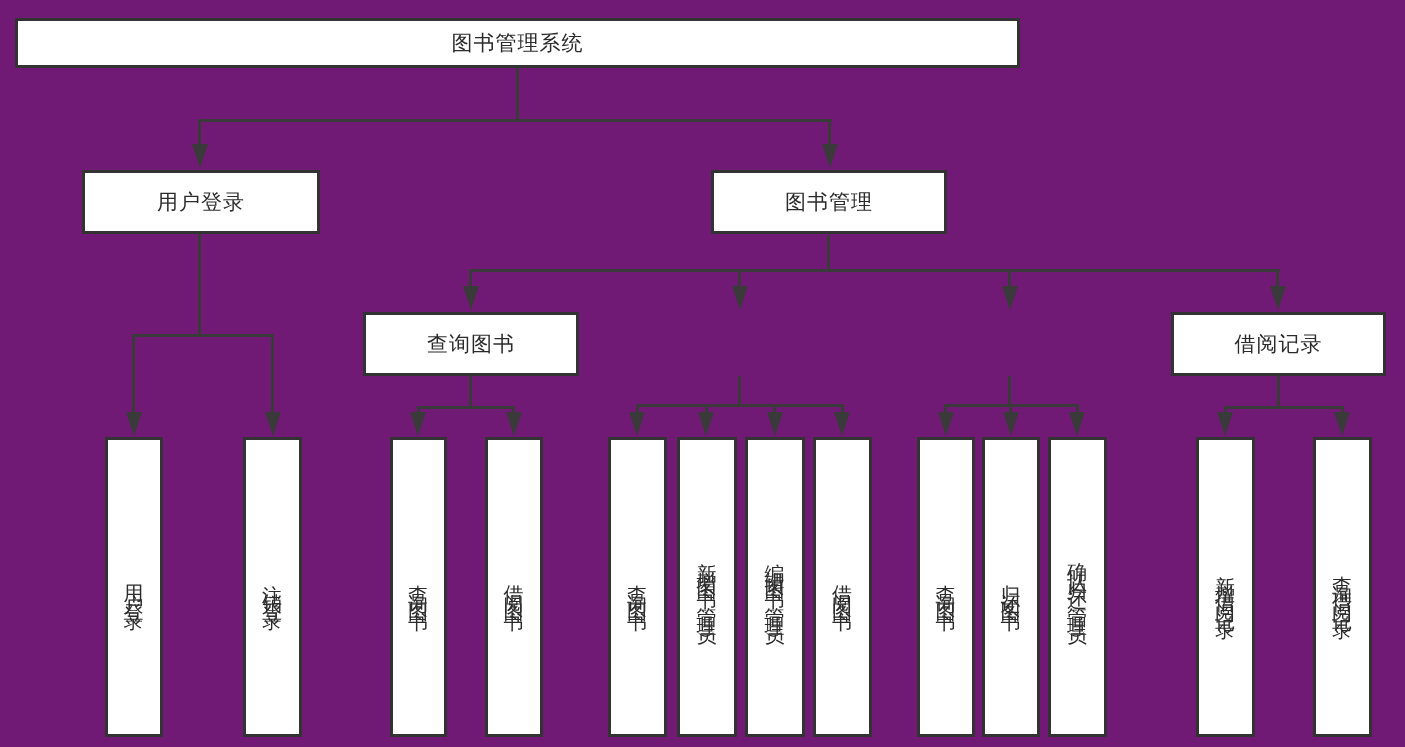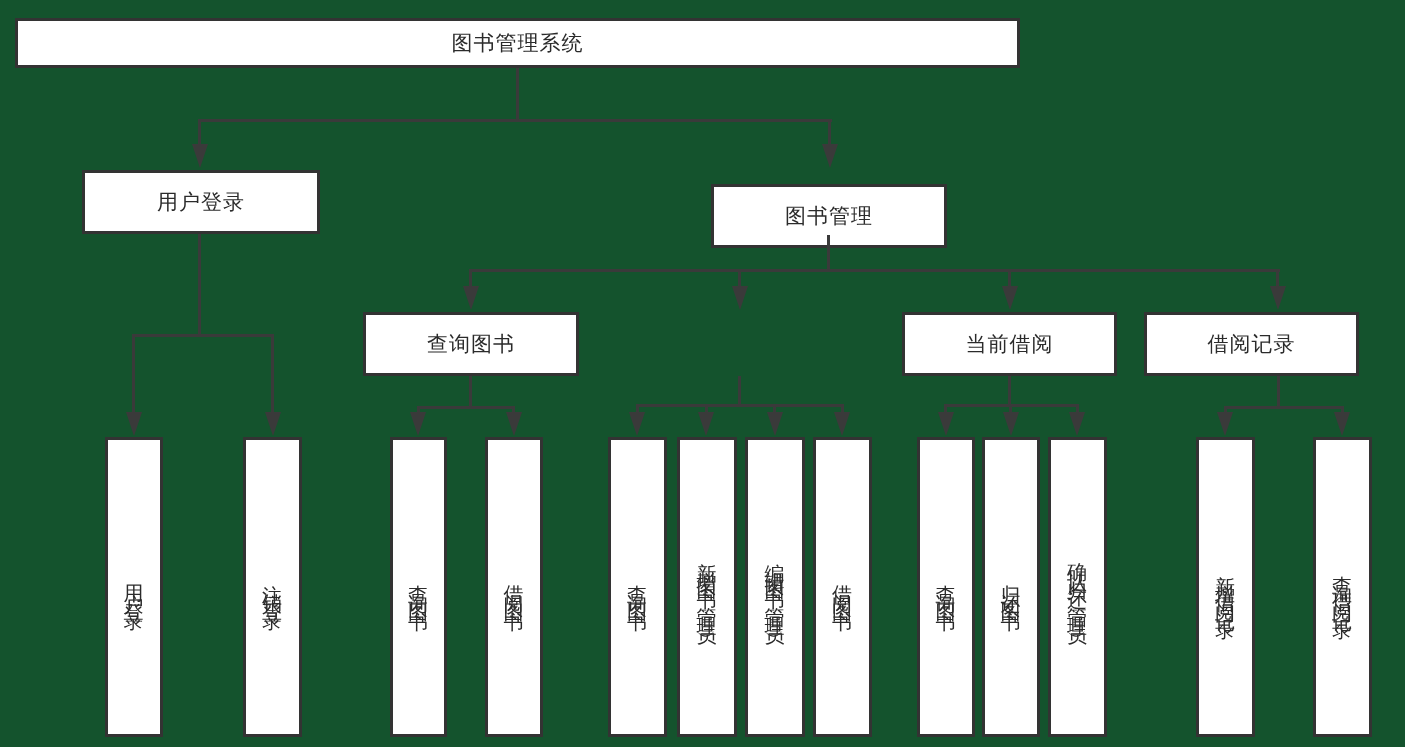--- a/index.html
+++ b/index.html
@@ -1,20 +1,20 @@
 <!DOCTYPE html>
 <html><head>
 <meta charset="utf-8">
 <style>
   html, body { margin: 0; padding: 0; background: #ffffff; }
   .stage {
     position: relative;
     width: 1405px;
     height: 747px;
-    background: #14532d;
+    background: #701a75;
     overflow: hidden;
     font-family: "Liberation Sans", "DejaVu Sans", sans-serif;
   }
   .box {
     position: absolute;
     box-sizing: border-box;
     border: 3px solid #333333;
     background: #ffffff;
     display: flex;
     align-items: center;
@@ -65,21 +65,21 @@
   <div class="hl" style="left:199px; top:119px; width:633px;"></div>
 
   <div class="vl" style="left:198px; top:119px; height:28px;"></div>
   <div class="ar" style="left:192px; top:144px;"></div>
   <div class="vl" style="left:828px; top:119px; height:28px;"></div>
   <div class="ar" style="left:822px; top:144px;"></div>
 
   <div class="box" style="left:82px; top:170px; width:238px; height:64px;">
     <span>用户登录</span>
   </div>
-  <div class="box" style="left:711px; top:184px; width:236px; height:64px;">
+  <div class="box" style="left:711px; top:170px; width:236px; height:64px;">
     <span>图书管理</span>
   </div>
 
   <div class="vl" style="left:198px; top:234px; height:102px;"></div>
   <div class="hl" style="left:133px; top:334px; width:141px;"></div>
   <div class="vl" style="left:132px; top:334px; height:80px;"></div>
   <div class="ar" style="left:126px; top:412px;"></div>
   <div class="vl" style="left:271px; top:334px; height:80px;"></div>
   <div class="ar" style="left:265px; top:412px;"></div>
 
@@ -90,24 +90,21 @@
   <div class="vl" style="left:738px;  top:269px; height:20px;"></div>
   <div class="ar" style="left:732px;  top:286px;"></div>
   <div class="vl" style="left:1008px; top:269px; height:20px;"></div>
   <div class="ar" style="left:1002px; top:286px;"></div>
   <div class="vl" style="left:1276px; top:269px; height:20px;"></div>
   <div class="ar" style="left:1270px; top:286px;"></div>
 
   <div class="box" style="left:363px; top:312px; width:216px; height:64px;">
     <span>查询图书</span>
   </div>
-  <div class="box" style="left:902px; top:312px; width:215px; height:64px;">
-    <span>当前借阅</span>
-  </div>
-  <div class="box" style="left:1144px; top:312px; width:215px; height:64px;">
+  <div class="box" style="left:1171px; top:312px; width:215px; height:64px;">
     <span>借阅记录</span>
   </div>
 
   <div class="vl" style="left:469px; top:376px; height:32px;"></div>
   <div class="hl" style="left:417px; top:406px; width:98px;"></div>
   <div class="vl" style="left:417px; top:406px; height:10px;"></div>
   <div class="ar" style="left:410px; top:412px;"></div>
   <div class="vl" style="left:512px; top:406px; height:10px;"></div>
   <div class="ar" style="left:506px; top:412px;"></div>
 

